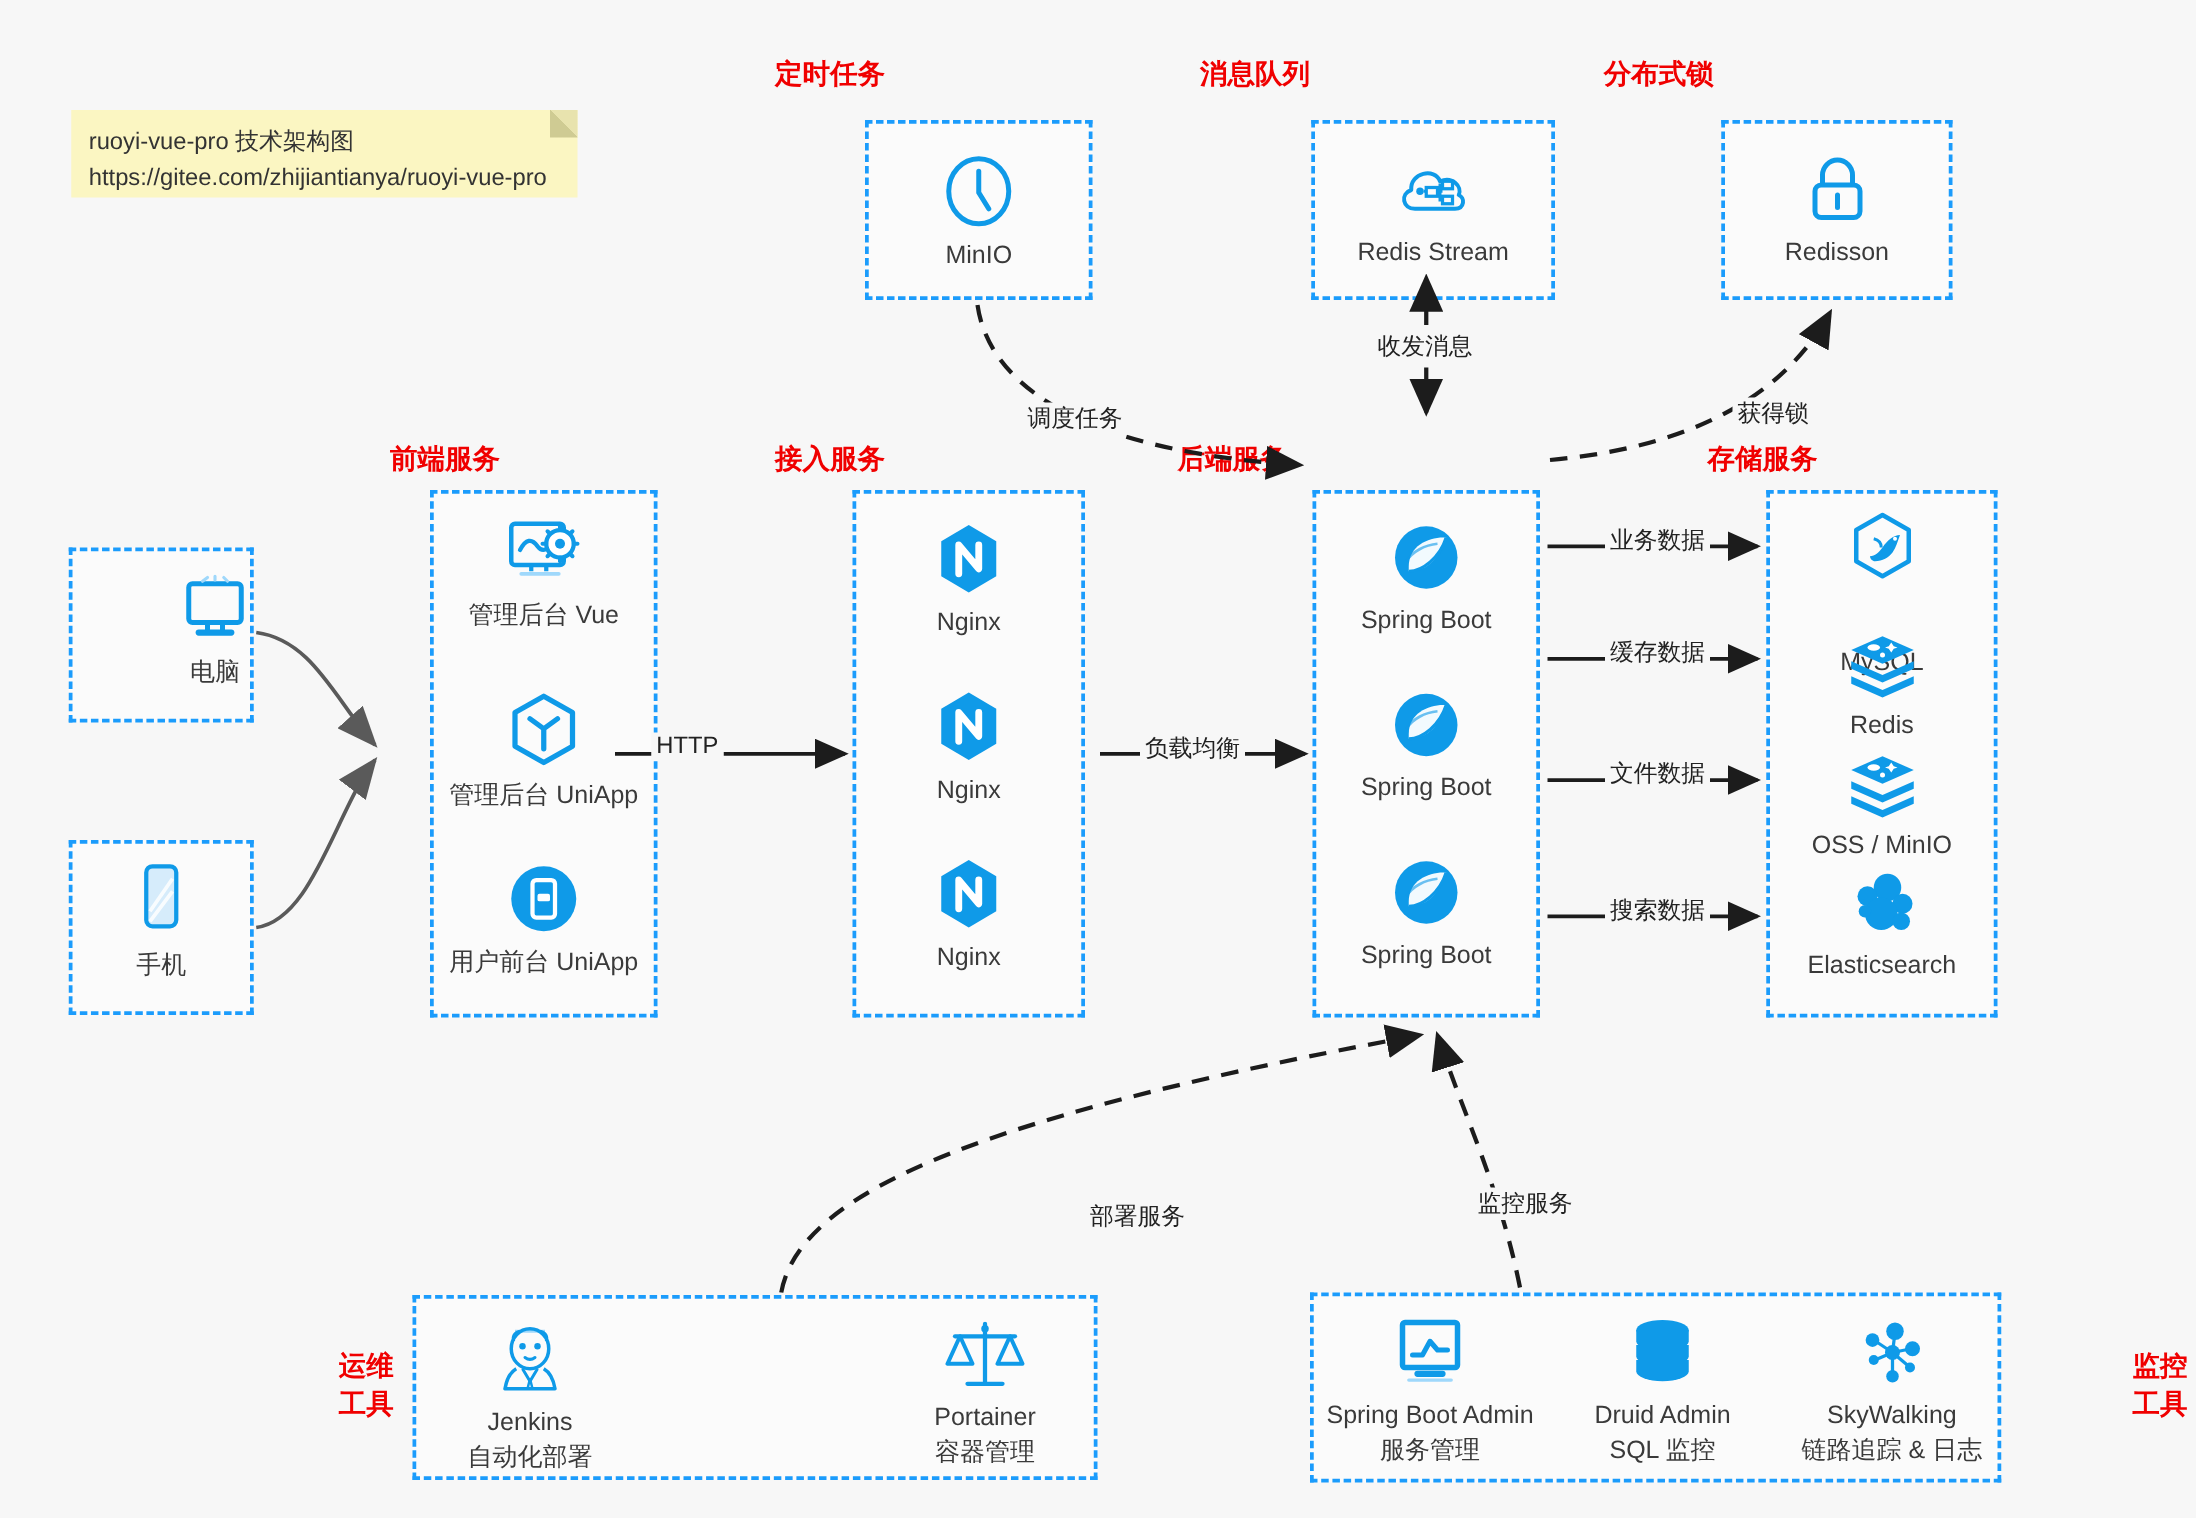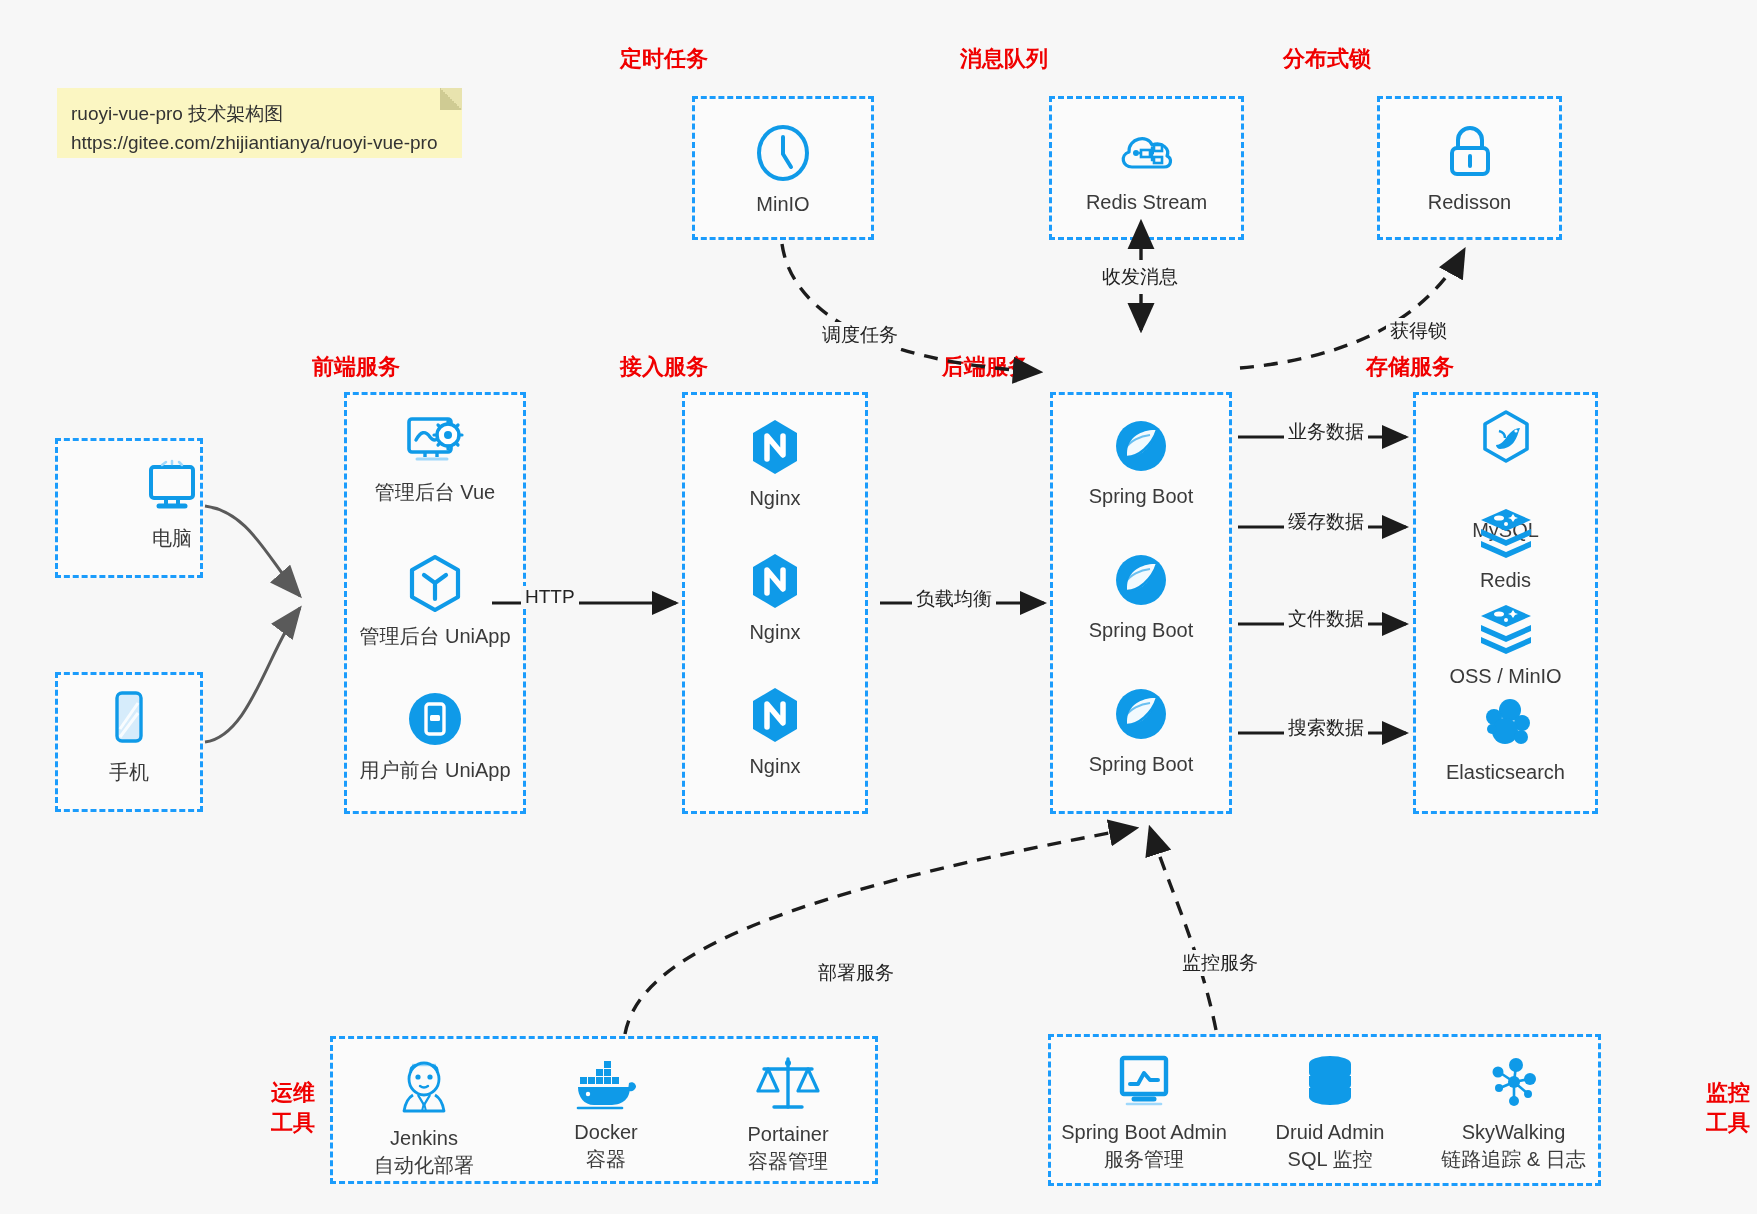--- a/index.html
+++ b/index.html
@@ -287,40 +287,20 @@
         <path d="M24 31 Q28 34 32 31" fill="none" stroke="#0f9ae8" stroke-width="2.4" stroke-linecap="round"></path>
         <path d="M15 18 Q13 12 20 10" fill="none" stroke="#0f9ae8" stroke-width="2.4"></path>
         <path d="M41 18 Q43 12 36 10" fill="none" stroke="#0f9ae8" stroke-width="2.4"></path>
         <path d="M17 40 Q10 44 8 56 L48 56 Q46 44 39 40" fill="none" stroke="#0f9ae8" stroke-width="2.8" stroke-linejoin="round"></path>
         <path d="M22 40 L28 50 L34 40" fill="none" stroke="#0f9ae8" stroke-width="2.4"></path>
         <path d="M28 48 L26 56 M28 48 L30 56" stroke="#0f9ae8" stroke-width="2"></path>
       </svg>
       <div class="cap">Jenkins</div>
       <div class="cap2">自动化部署</div>
     </div>
-    <div class="node" style="top:22px; width:182px; left:182px;">
-      <svg class="ic" width="64" height="50" viewBox="0 0 64 50">
-        <g fill="#0f9ae8">
-          <rect x="14" y="16" width="7" height="7"></rect>
-            <rect x="22" y="16" width="7" height="7"></rect>
-          <rect x="30" y="16" width="7" height="7"></rect>
-            <rect x="38" y="16" width="7" height="7"></rect>
-          <rect x="22" y="8" width="7" height="7"></rect>
-            <rect x="30" y="8" width="7" height="7"></rect>
-          <rect x="30" y="0" width="7" height="7"></rect>
-          <rect x="6" y="16" width="7" height="7"></rect>
-        </g>
-        <path d="M4 26 L56 26 C56 40 46 44 36 44 L20 44 C10 44 4 36 4 26 Z" fill="#0f9ae8"></path>
-        <path d="M55 22 C59 20 62 23 62 26 C60 31 56 31 54 29" fill="#0f9ae8"></path>
-        <circle cx="14" cy="33" r="2.2" fill="#ffffff"></circle>
-        <path d="M4 47 L48 47" stroke="#0f9ae8" stroke-width="2.6" stroke-linecap="round"></path>
-      </svg>
-      <div class="cap">Docker</div>
-      <div class="cap2">容器</div>
-    </div>
     <div class="node" style="top:18px; width:182px; left:364px;">
       <svg class="ic" width="64" height="56" viewBox="0 0 64 56">
         <path d="M32 2 L32 50" stroke="#0f9ae8" stroke-width="3.4" stroke-linecap="round"></path>
         <path d="M8 12 L56 12" stroke="#0f9ae8" stroke-width="3.4" stroke-linecap="round"></path>
         <path d="M18 50 L46 50" stroke="#0f9ae8" stroke-width="3.4" stroke-linecap="round"></path>
         <path d="M12 12 L2 34 L22 34 Z" fill="none" stroke="#0f9ae8" stroke-width="3.2" stroke-linejoin="round"></path>
         <path d="M52 12 L42 34 L62 34 Z" fill="none" stroke="#0f9ae8" stroke-width="3.2" stroke-linejoin="round"></path>
         <circle cx="32" cy="6" r="3" fill="#0f9ae8"></circle>
       </svg>
       <div class="cap">Portainer</div>
@@ -417,16 +397,16 @@
 
   <div class="elabel" style="left:521px; top:586px;">HTTP</div>
   <div class="elabel" style="left:912px; top:586px;">负载均衡</div>
   <div class="elabel" style="left:818px; top:322px;">调度任务</div>
   <div class="elabel" style="left:1098px; top:264px;">收发消息</div>
   <div class="elabel" style="left:1386px; top:318px;">获得锁</div>
   <div class="elabel" style="left:1284px; top:419px;">业务数据</div>
   <div class="elabel" style="left:1284px; top:509px;">缓存数据</div>
   <div class="elabel" style="left:1284px; top:606px;">文件数据</div>
   <div class="elabel" style="left:1284px; top:715px;">搜索数据</div>
-  <div class="elabel" style="left:814px; top:960px;text-align:center;">部署服务</div>
+  <div class="elabel" style="left:868px; top:960px;text-align:center;">部署服务</div>
   <div class="elabel" style="left:1178px; top:950px;">监控服务</div>
 
 </div>
 
 </body></html>

